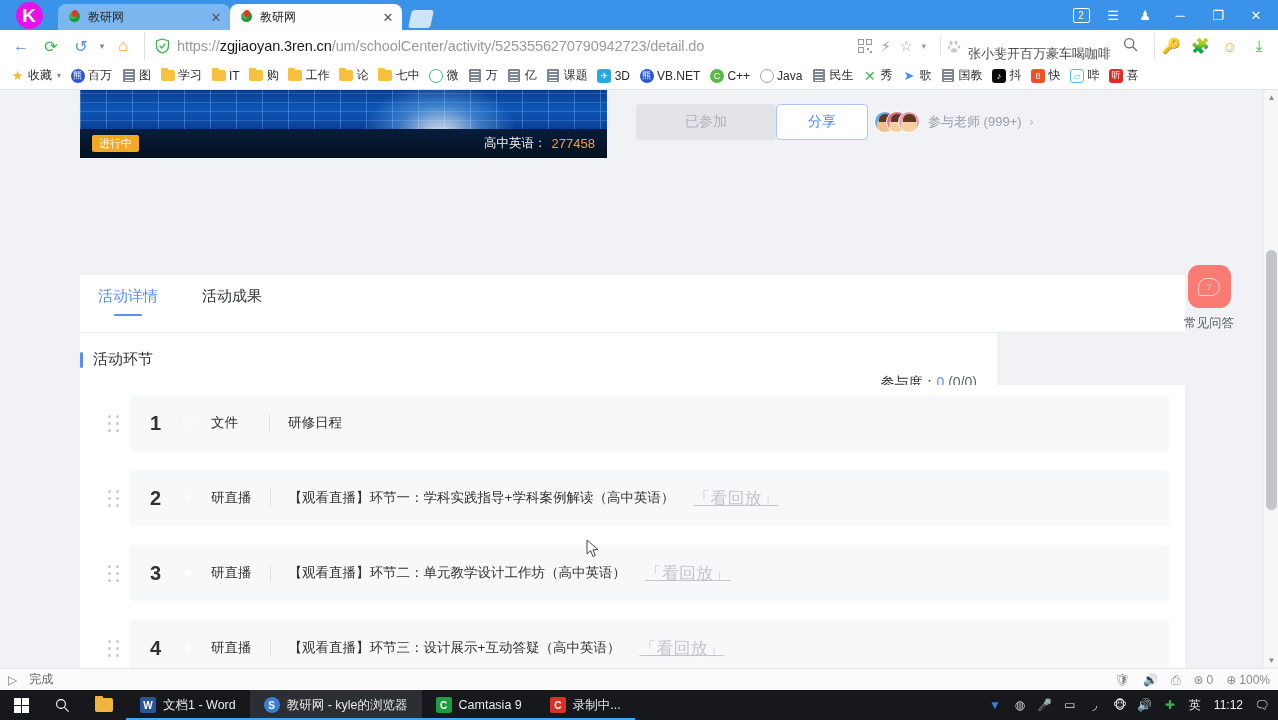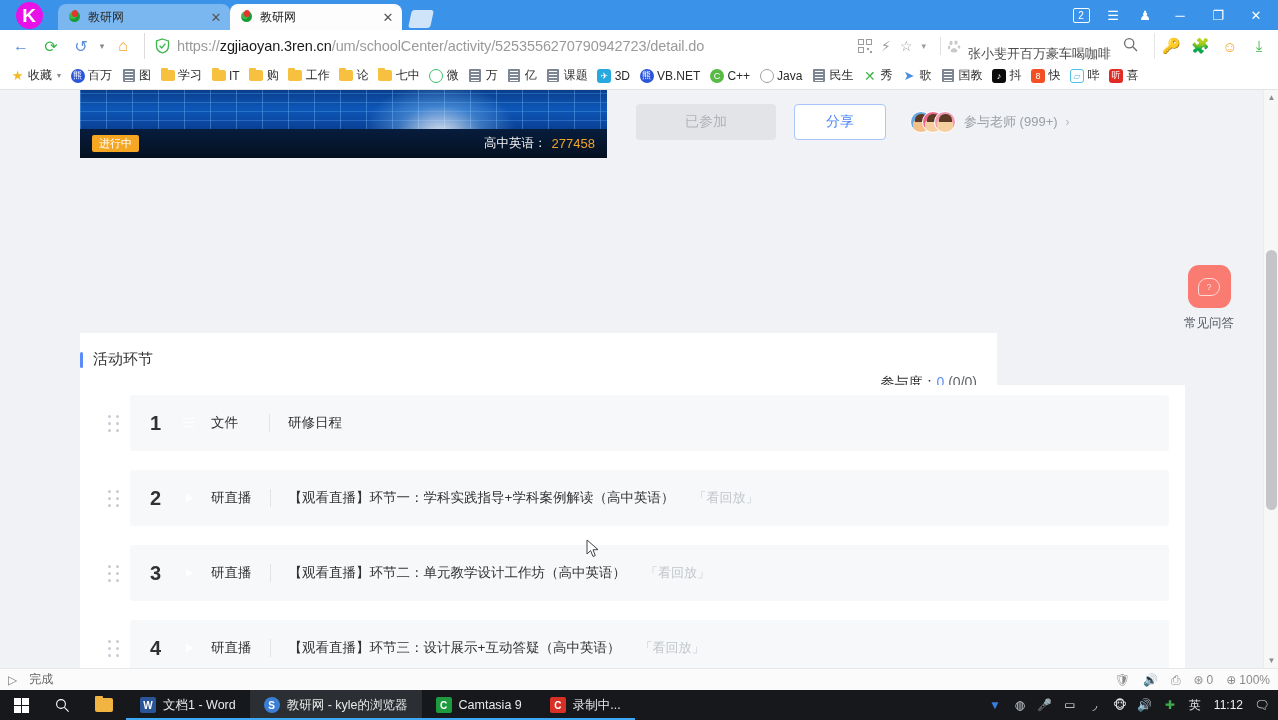--- a/index.html
+++ b/index.html
@@ -201,21 +201,21 @@
     padding: 2px 7px; border-radius: 2px; line-height: 1.25;
   }
   .visit-code {
     margin-left: auto; font-size: 12.5px; color: #f2f2f2; display:flex; gap:5px; align-items:center;
   }
   .visit-code .num { color: #f0a32a; font-size: 13px; }
 
   
   .actions {
     position: absolute; left: 636px; top: 14px;
-    display: flex; align-items: center; gap: 18px;
+    display: flex; align-items: center; 
   }
   .btn-joined {
     width: 140px; height: 36px; background: #e2e4e8; color: #b0b3b8;
     border: none; border-radius: 4px; font-size: 14px;
     font-family: inherit;
     display:flex; align-items:center; justify-content:center;
   }
   .btn-share {
     width: 92px; height: 36px; background: #fff; color: #4b84f5;
     border: 1px solid #a8c6fb; border-radius: 4px; font-size: 14px;
@@ -301,21 +301,21 @@
     background: radial-gradient(circle at 50% 50%, #27c29b 0 62%, #7fe0c9 63% 100%);
     position: relative;
   }
   .ic-live::after {
     content:""; position:absolute; left: 7px; top: 5px;
     border-left: 7px solid #fff; border-top: 4.5px solid transparent; border-bottom: 4.5px solid transparent;
   }
   .step-type { font-size: 13.5px; color: #303133; min-width: 40px; }
   .step-div { width: 1px; height: 18px; background: #e0e3e8; margin: 0 5px; }
   .step-title { font-size: 13.5px; color: #303133; }
-  .step-flag { color: #c2c6cc; font-size: 13px; margin-left: 6px; }
+  .step-flag { color: #c2c6cc; font-size: 17px; margin-left: 6px; text-decoration: underline; }
 
   
   .faq {
     position: absolute; right: 18px; top: 175px; width: 72px;
     display: flex; flex-direction: column; align-items: center; gap: 7px;
   }
   .faq-icon {
     width: 43px; height: 43px; border-radius: 11px; background: #fa7b72;
     display: flex; align-items: center; justify-content: center;
   }
@@ -646,20 +646,24 @@
           <div class="avatars">
             <span class="av av1"></span>
             <span class="av av2"></span>
             <span class="av av3"></span>
           </div>
           <span class="teachers-label">参与老师 (999+)</span>
           <span class="teachers-caret">›</span>
         </div>
       </div>
 
+      <div class="ptabs">
+        <div class="ptab active">活动详情</div>
+        <div class="ptab">活动成果</div>
+      </div>
 
       <div class="sect-head">
         <div class="sect-title">活动环节</div>
         <div class="participation">
           <span>参与度：</span><span class="v">0</span> <span class="f">(0/0)</span>
         </div>
       </div>
 
       <div class="steps">
 

